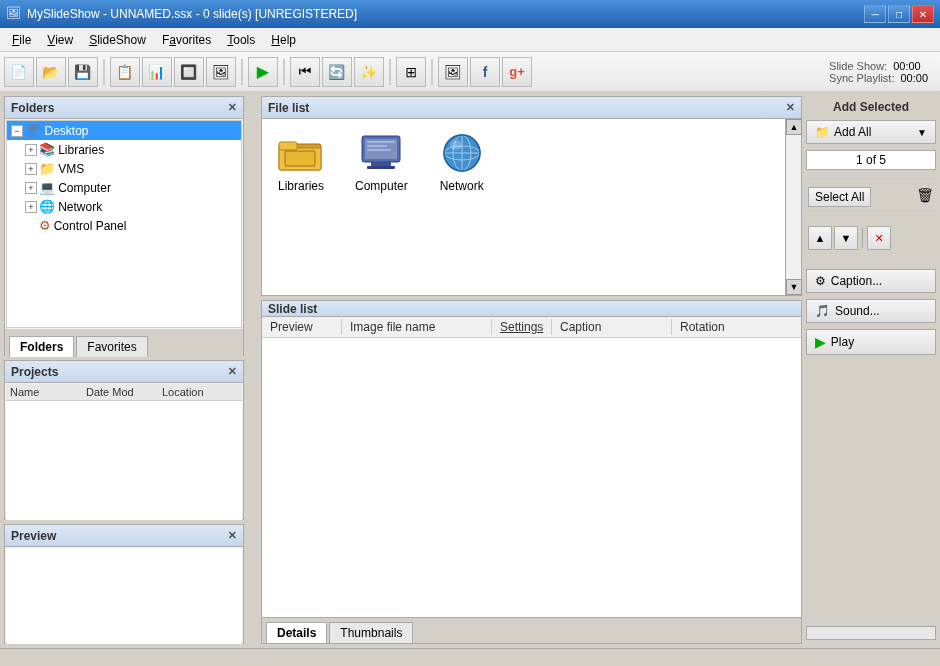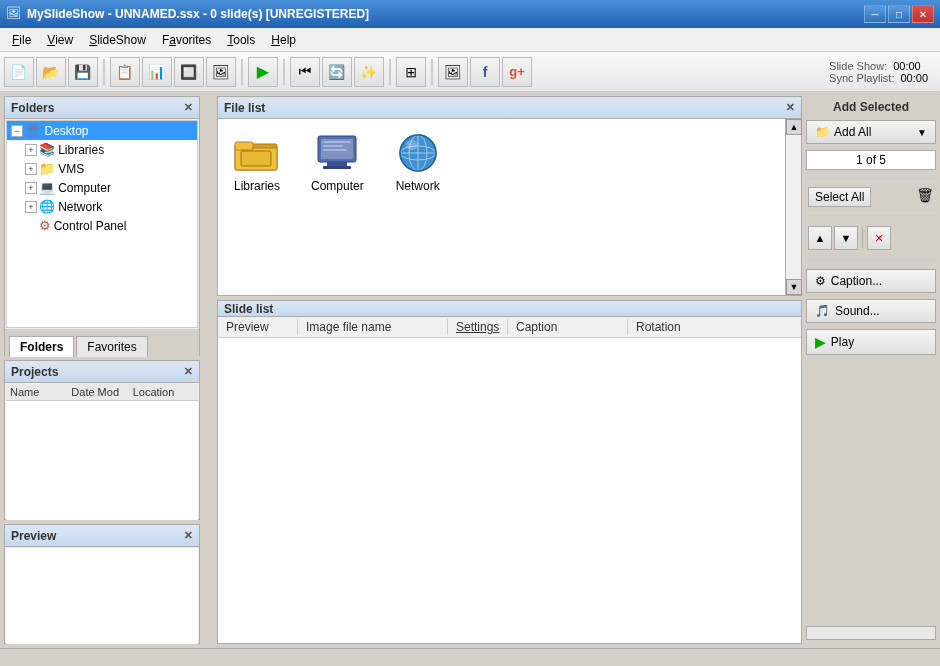--- a/index.html
+++ b/index.html
@@ -27,21 +27,21 @@
       display: flex;
       align-items: center;
       gap: 5px;
     }
     .title-bar-icon {
       width: 16px;
       height: 16px;
     }
     .title-bar-text {
       font-size: 12px;
-      font-weight: bold;
+      font-weight: normal;
     }
     .title-bar-buttons {
       display: flex;
       gap: 2px;
     }
     .title-btn {
       width: 22px;
       height: 18px;
       border: 1px solid rgba(255,255,255,0.3);
       background: linear-gradient(to bottom, #5a9ee0, #3070c0);
@@ -119,21 +119,21 @@
     .main-layout {
       display: flex;
       height: calc(666px - 28px - 24px - 40px - 18px);
       background: #d4d0c8;
       gap: 4px;
       padding: 4px;
     }
 
     
     .left-panel {
-      width: 196px;
+      width: 240px;
       display: flex;
       flex-direction: column;
       gap: 4px;
     }
 
     
     .panel {
       background: #f0f0f0;
       border: 1px solid #aaa;
     }
@@ -737,20 +737,24 @@
           <span>Slide list</span>
         </div>
         <div class="slide-list-cols">
           <span class="slide-col" style="width:80px;">Preview</span>
           <span class="slide-col" style="width:150px;">Image file name</span>
           <span class="slide-col" style="width:60px;text-decoration:underline;">Settings</span>
           <span class="slide-col" style="width:120px;">Caption</span>
           <span class="slide-col" style="flex:1;">Rotation</span>
         </div>
         <div class="slide-list-content"></div>
+        <div class="slide-list-tabs">
+          <div class="slide-tab active">Details</div>
+          <div class="slide-tab">Thumbnails</div>
+        </div>
       </div>
 
     </div>
 
     <div class="right-sidebar">
       <div class="add-selected-label">Add Selected</div>
 
       <div class="add-all-btn">
         <span>📁</span>
         <span>Add All</span>

